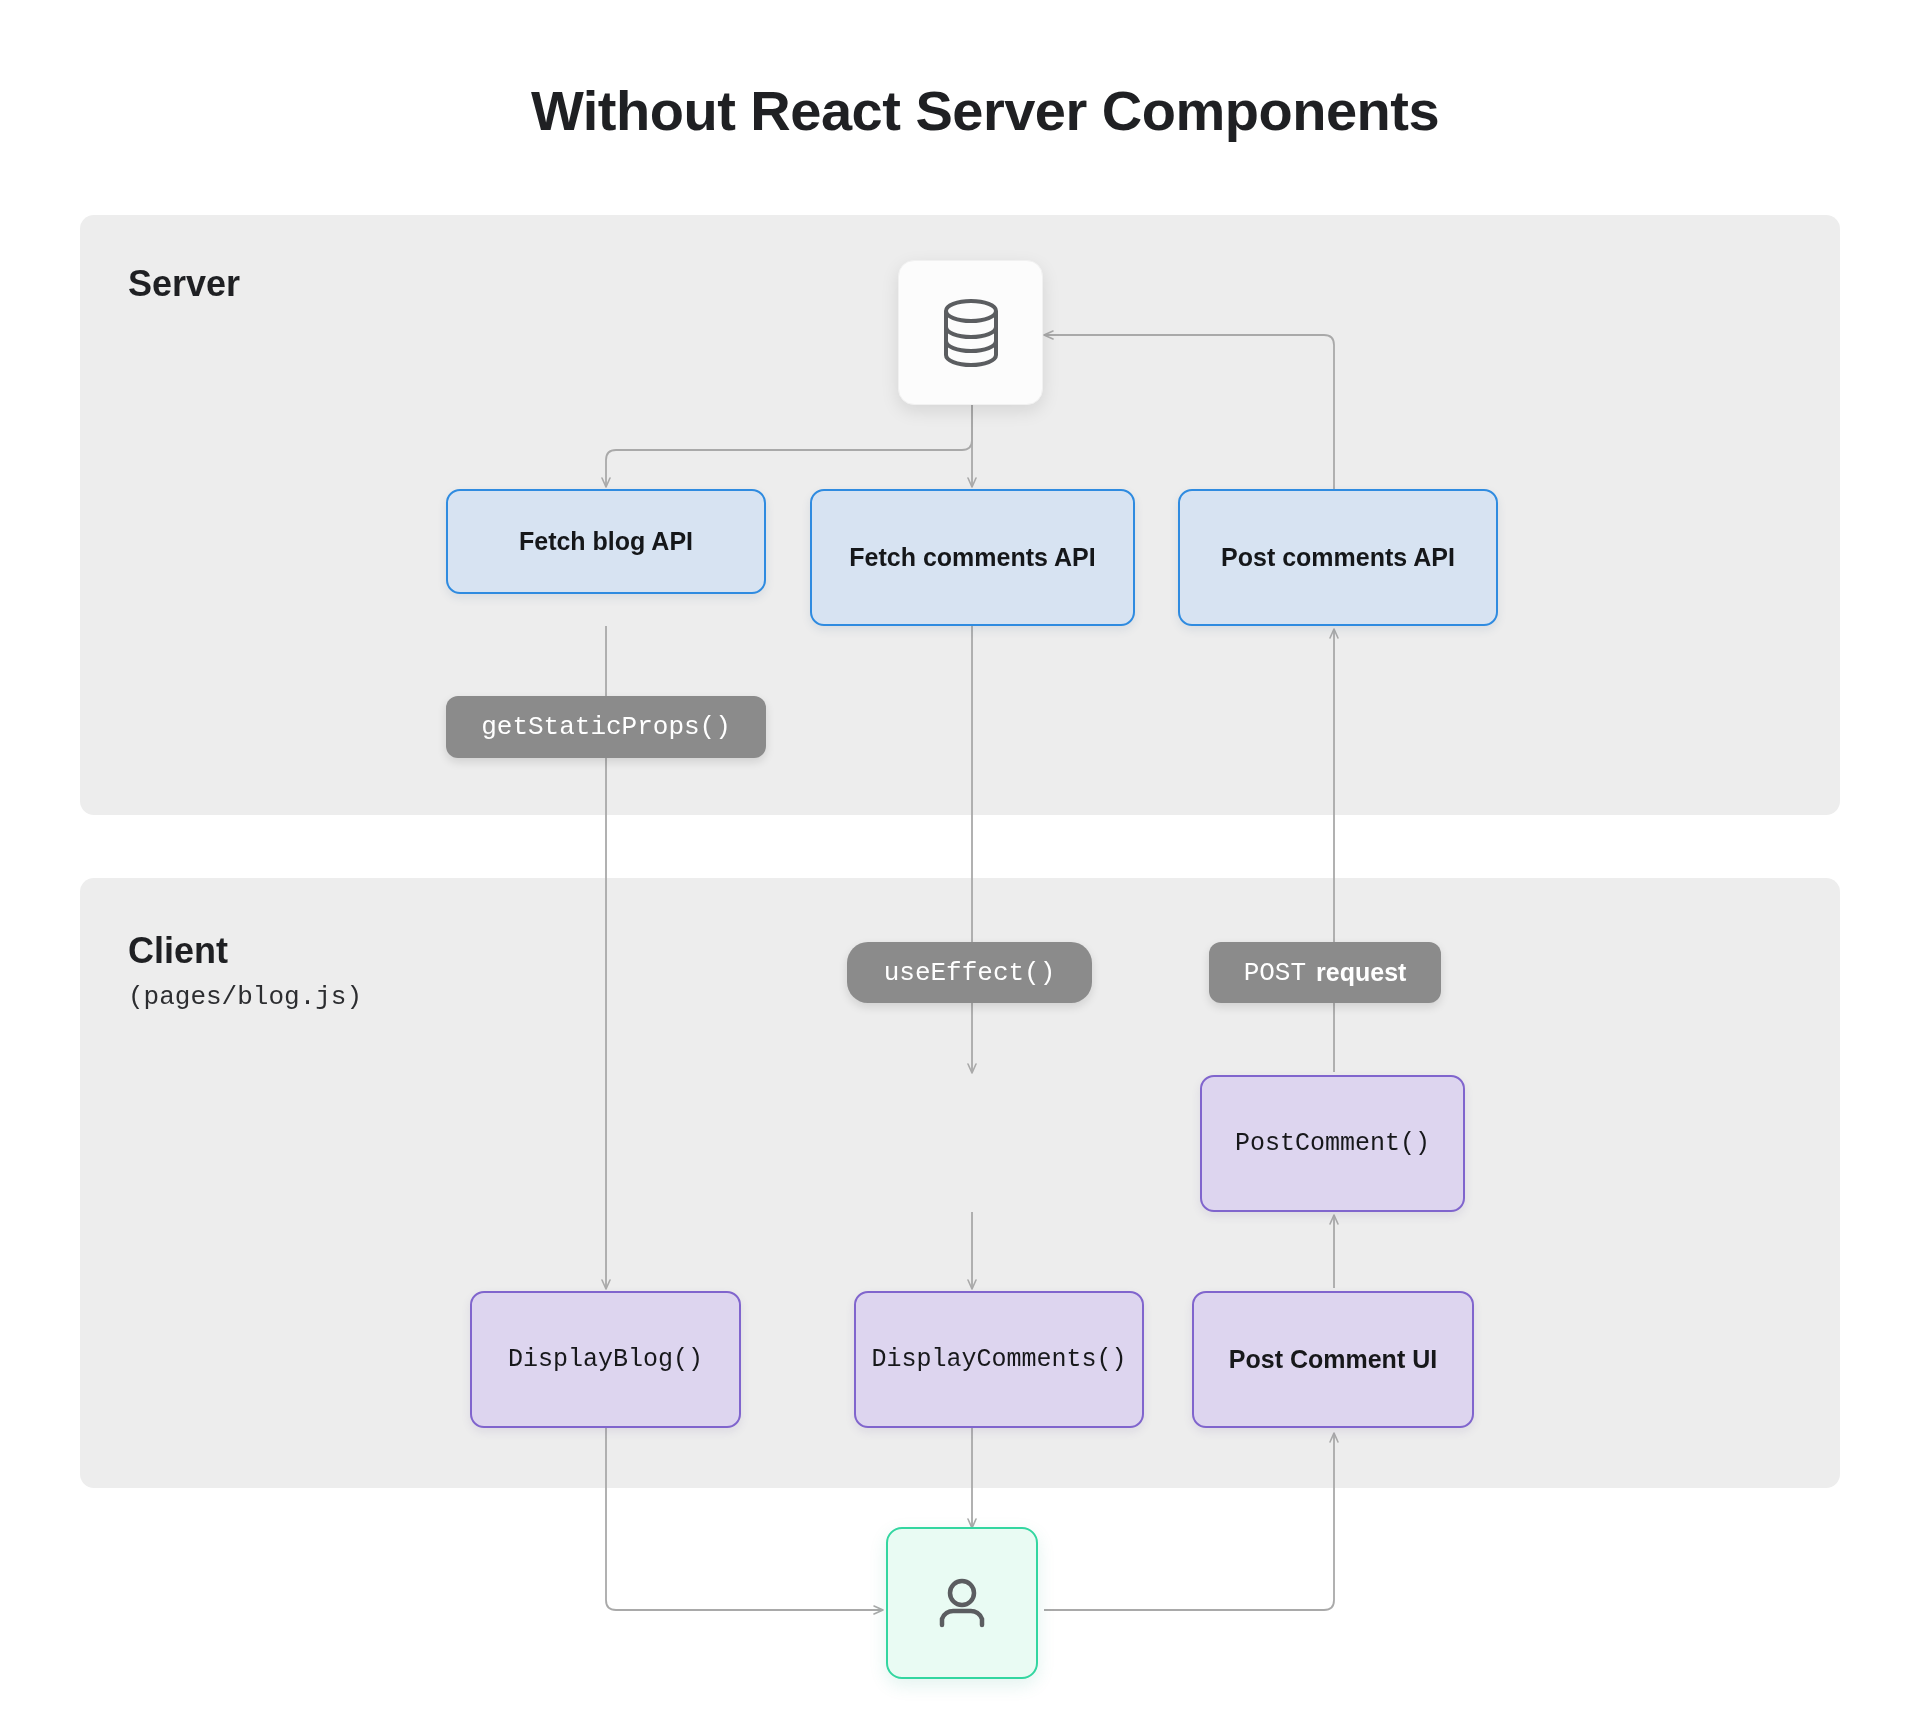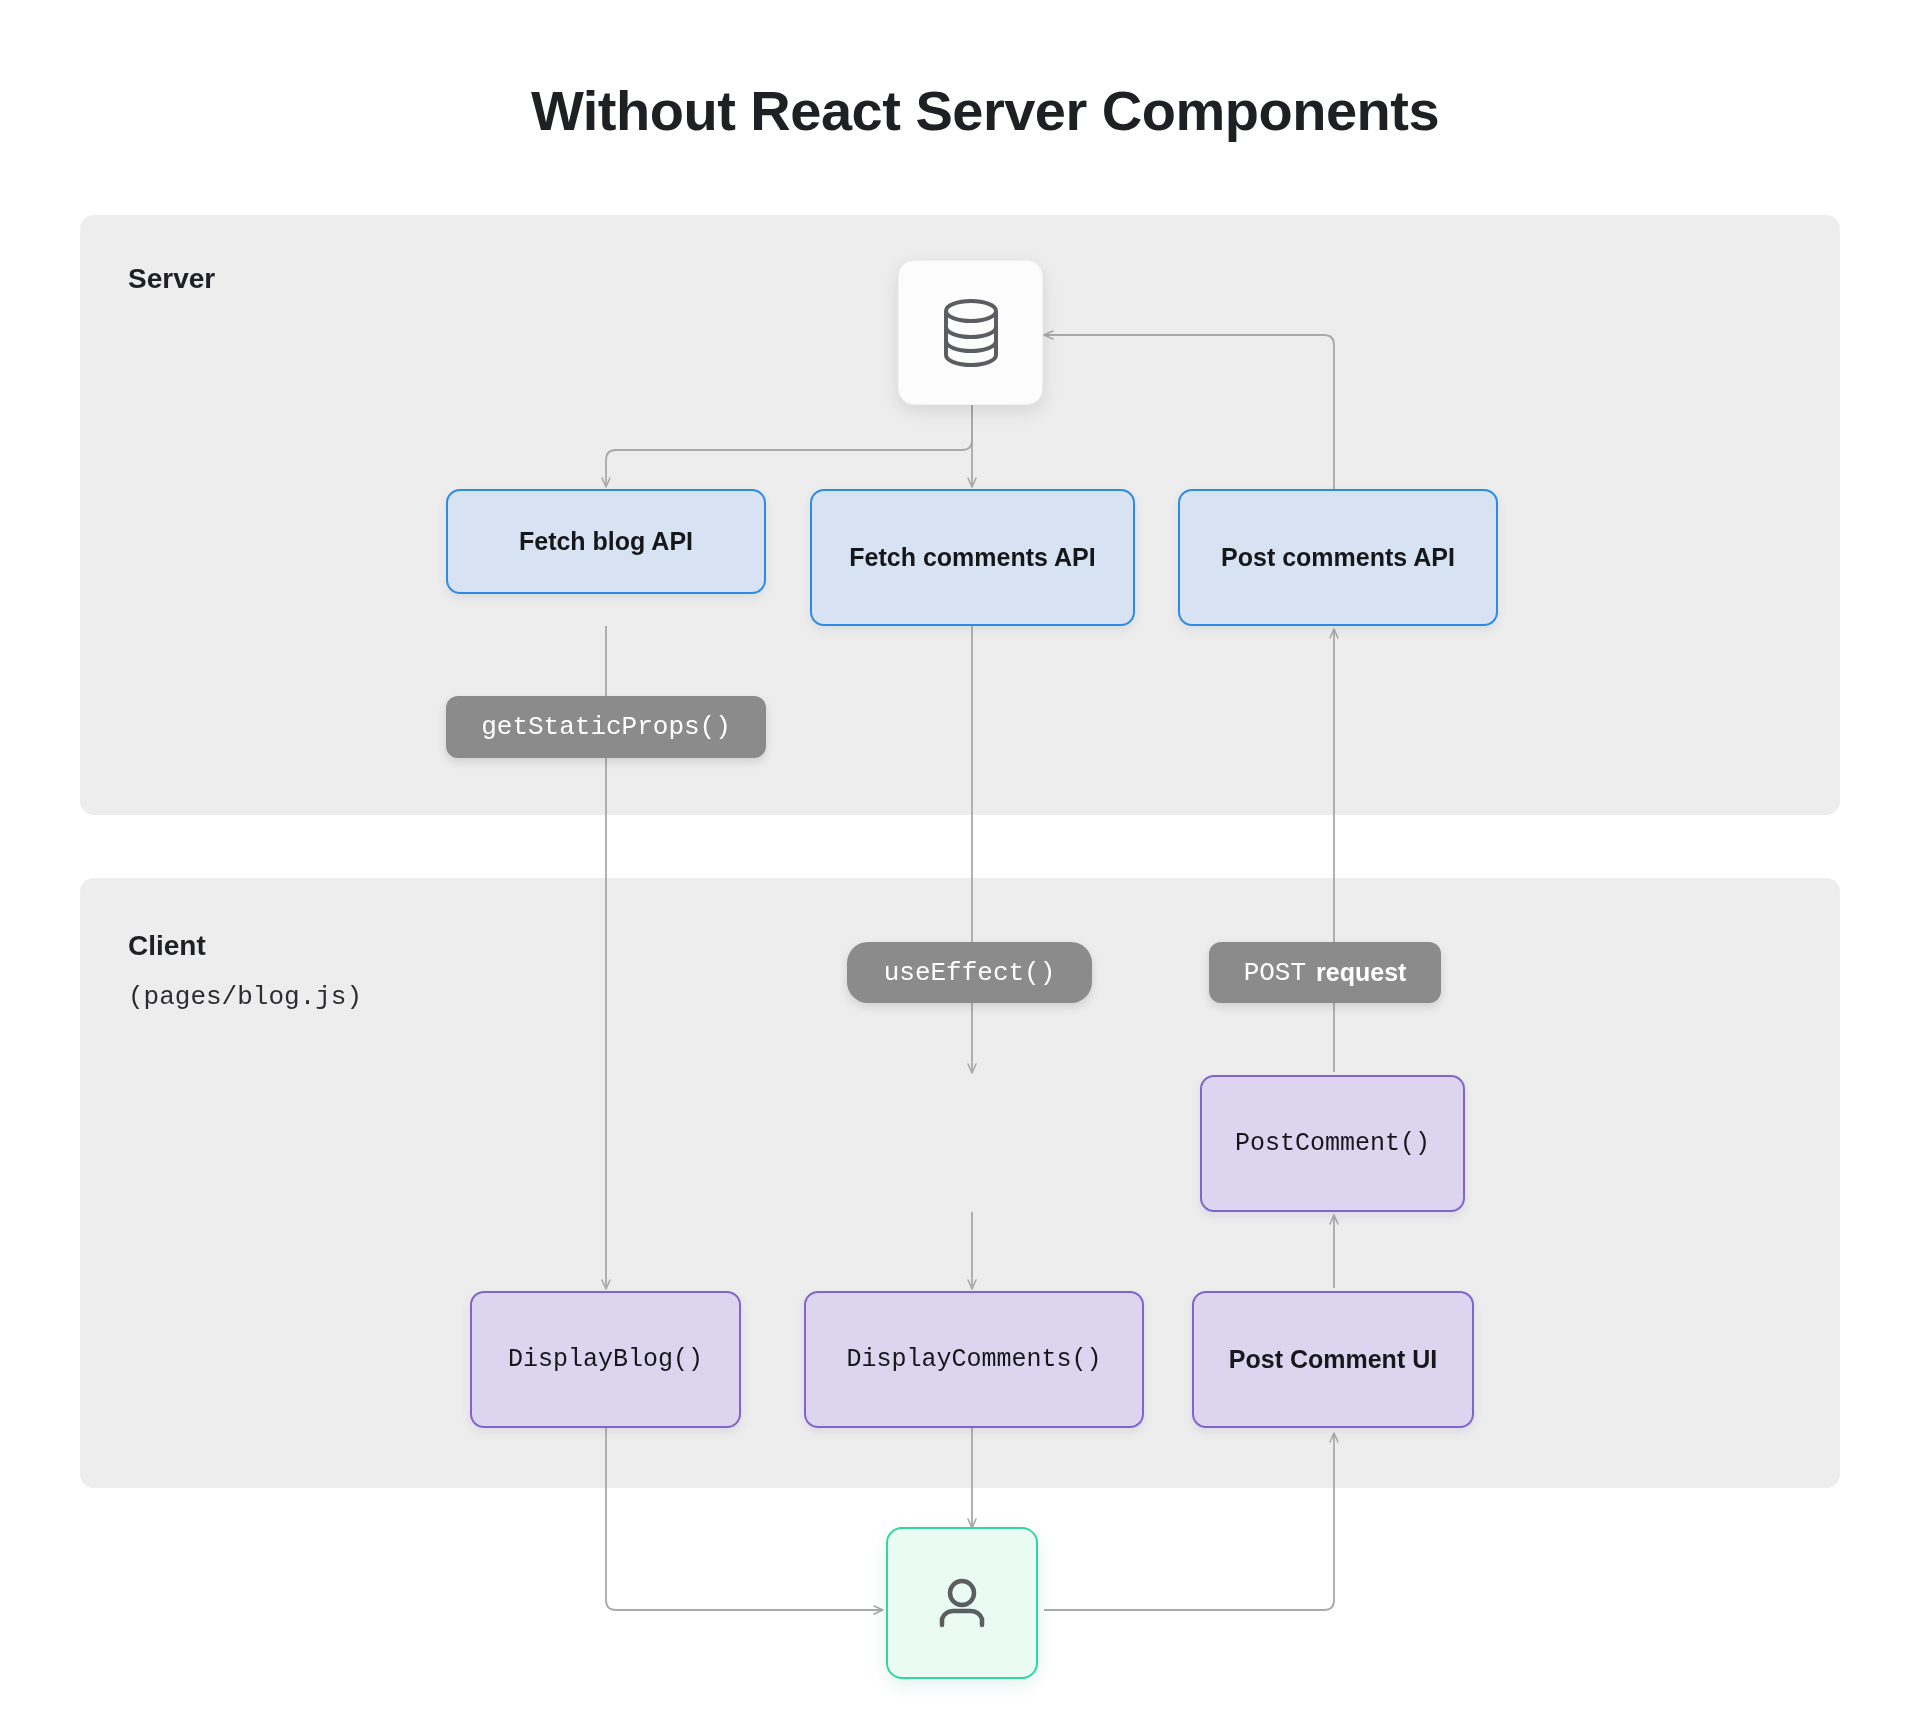--- a/index.html
+++ b/index.html
@@ -43,21 +43,21 @@
     height: 600px;
   }
   #panel-client {
     left: 80px;
     top: 878px;
     width: 1760px;
     height: 610px;
   }
   .panel-label {
     position: absolute;
-    font-size: 28px;
+    font-size: 36px;
     font-weight: bold;
     color: #1f2023;
   }
   #label-server { left: 128px; top: 263px; }
   #label-client { left: 128px; top: 930px; }
   #label-client-file {
     position: absolute;
     left: 128px;
     top: 982px;
     font-family: "Liberation Mono", "DejaVu Sans Mono", monospace;
@@ -233,21 +233,21 @@
 
 
   <div class="node comp" id="node-post-comment" style="left:1200px; top:1075px; width:265px; height:137px;">
     <span>PostComment()</span>
   </div>
 
   <div class="node comp" id="node-display-blog" style="left:470px; top:1291px; width:271px; height:137px;">
     <span>DisplayBlog()</span>
   </div>
 
-  <div class="node comp" id="node-display-comments" style="left:804px; top:1291px; width:340px; height:137px;">
+  <div class="node comp" id="node-display-comments" style="left:854px; top:1291px; width:290px; height:137px;">
     <span>DisplayComments()</span>
   </div>
 
   <div class="node comp sans" id="node-post-comment-ui" style="left:1192px; top:1291px; width:282px; height:137px;">
     <span>Post Comment UI</span>
   </div>
 
   <div class="icon-tile" id="tile-user" style="left:886px; top:1527px; width:152px; height:152px;">
     <svg width="64" height="64" viewBox="0 0 64 64">
       <circle cx="32" cy="22" r="12" fill="none" stroke="#5b5d60" stroke-width="4.5"></circle>

